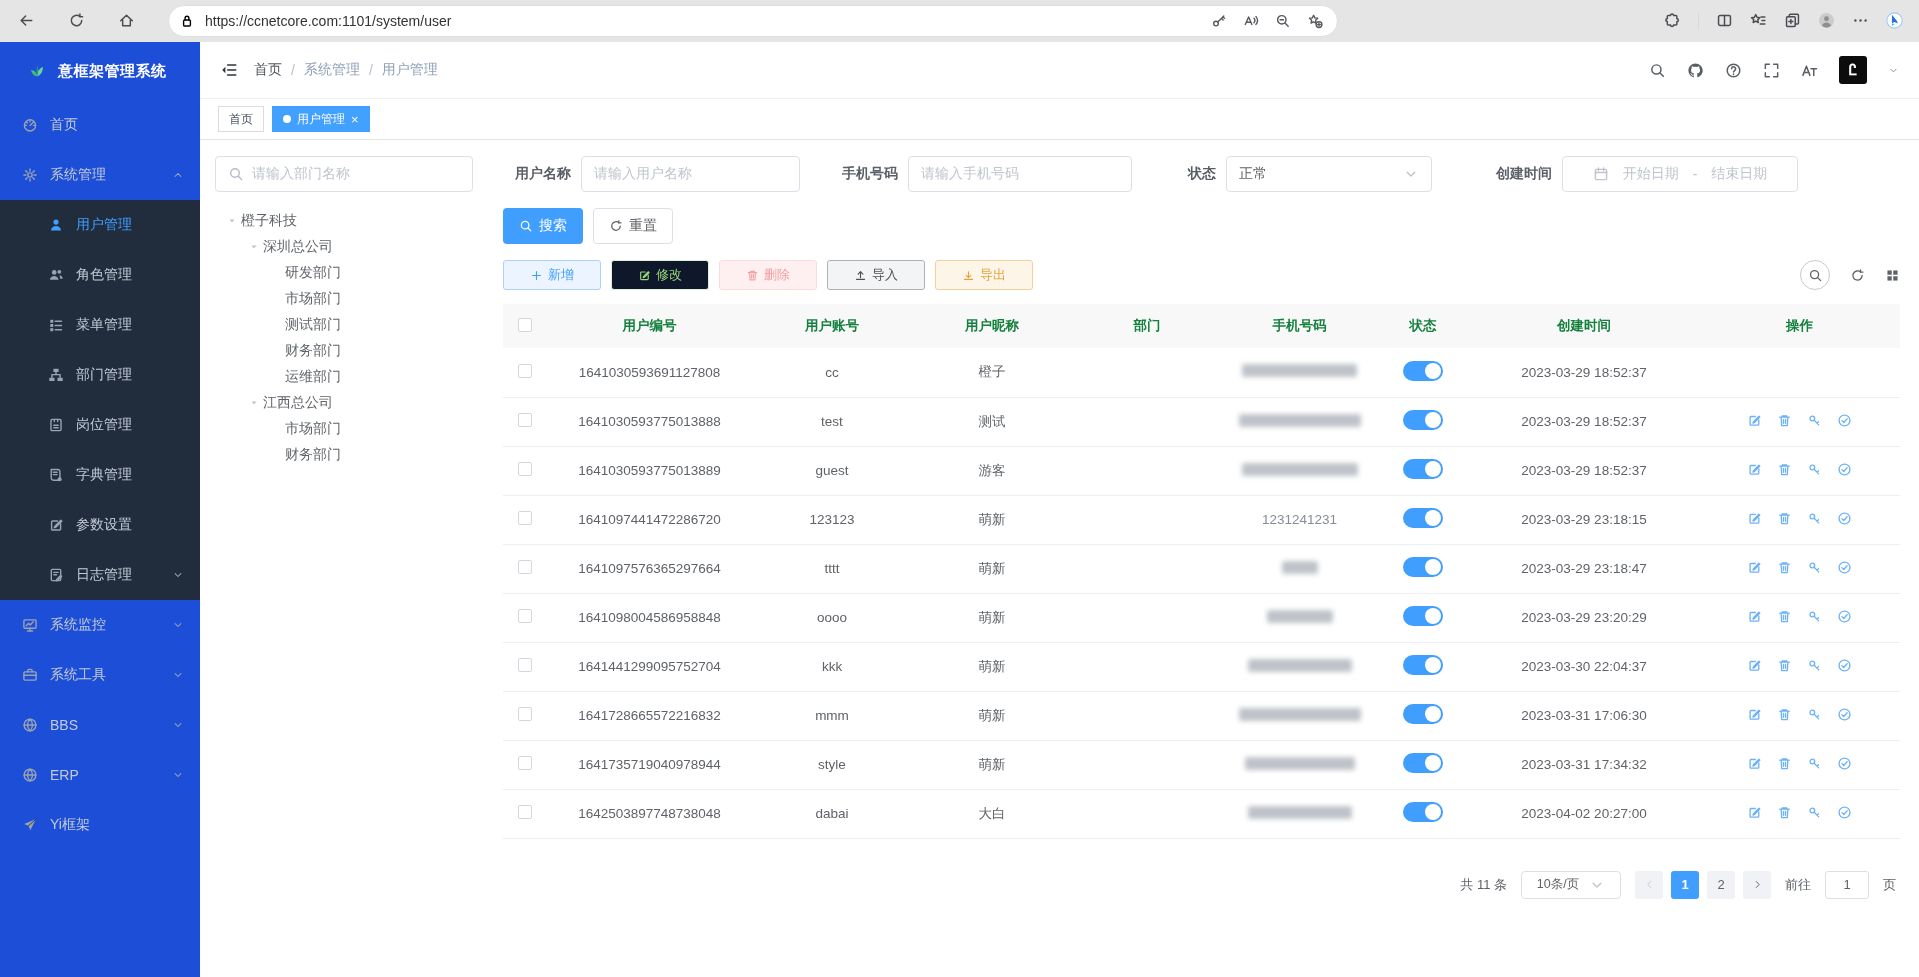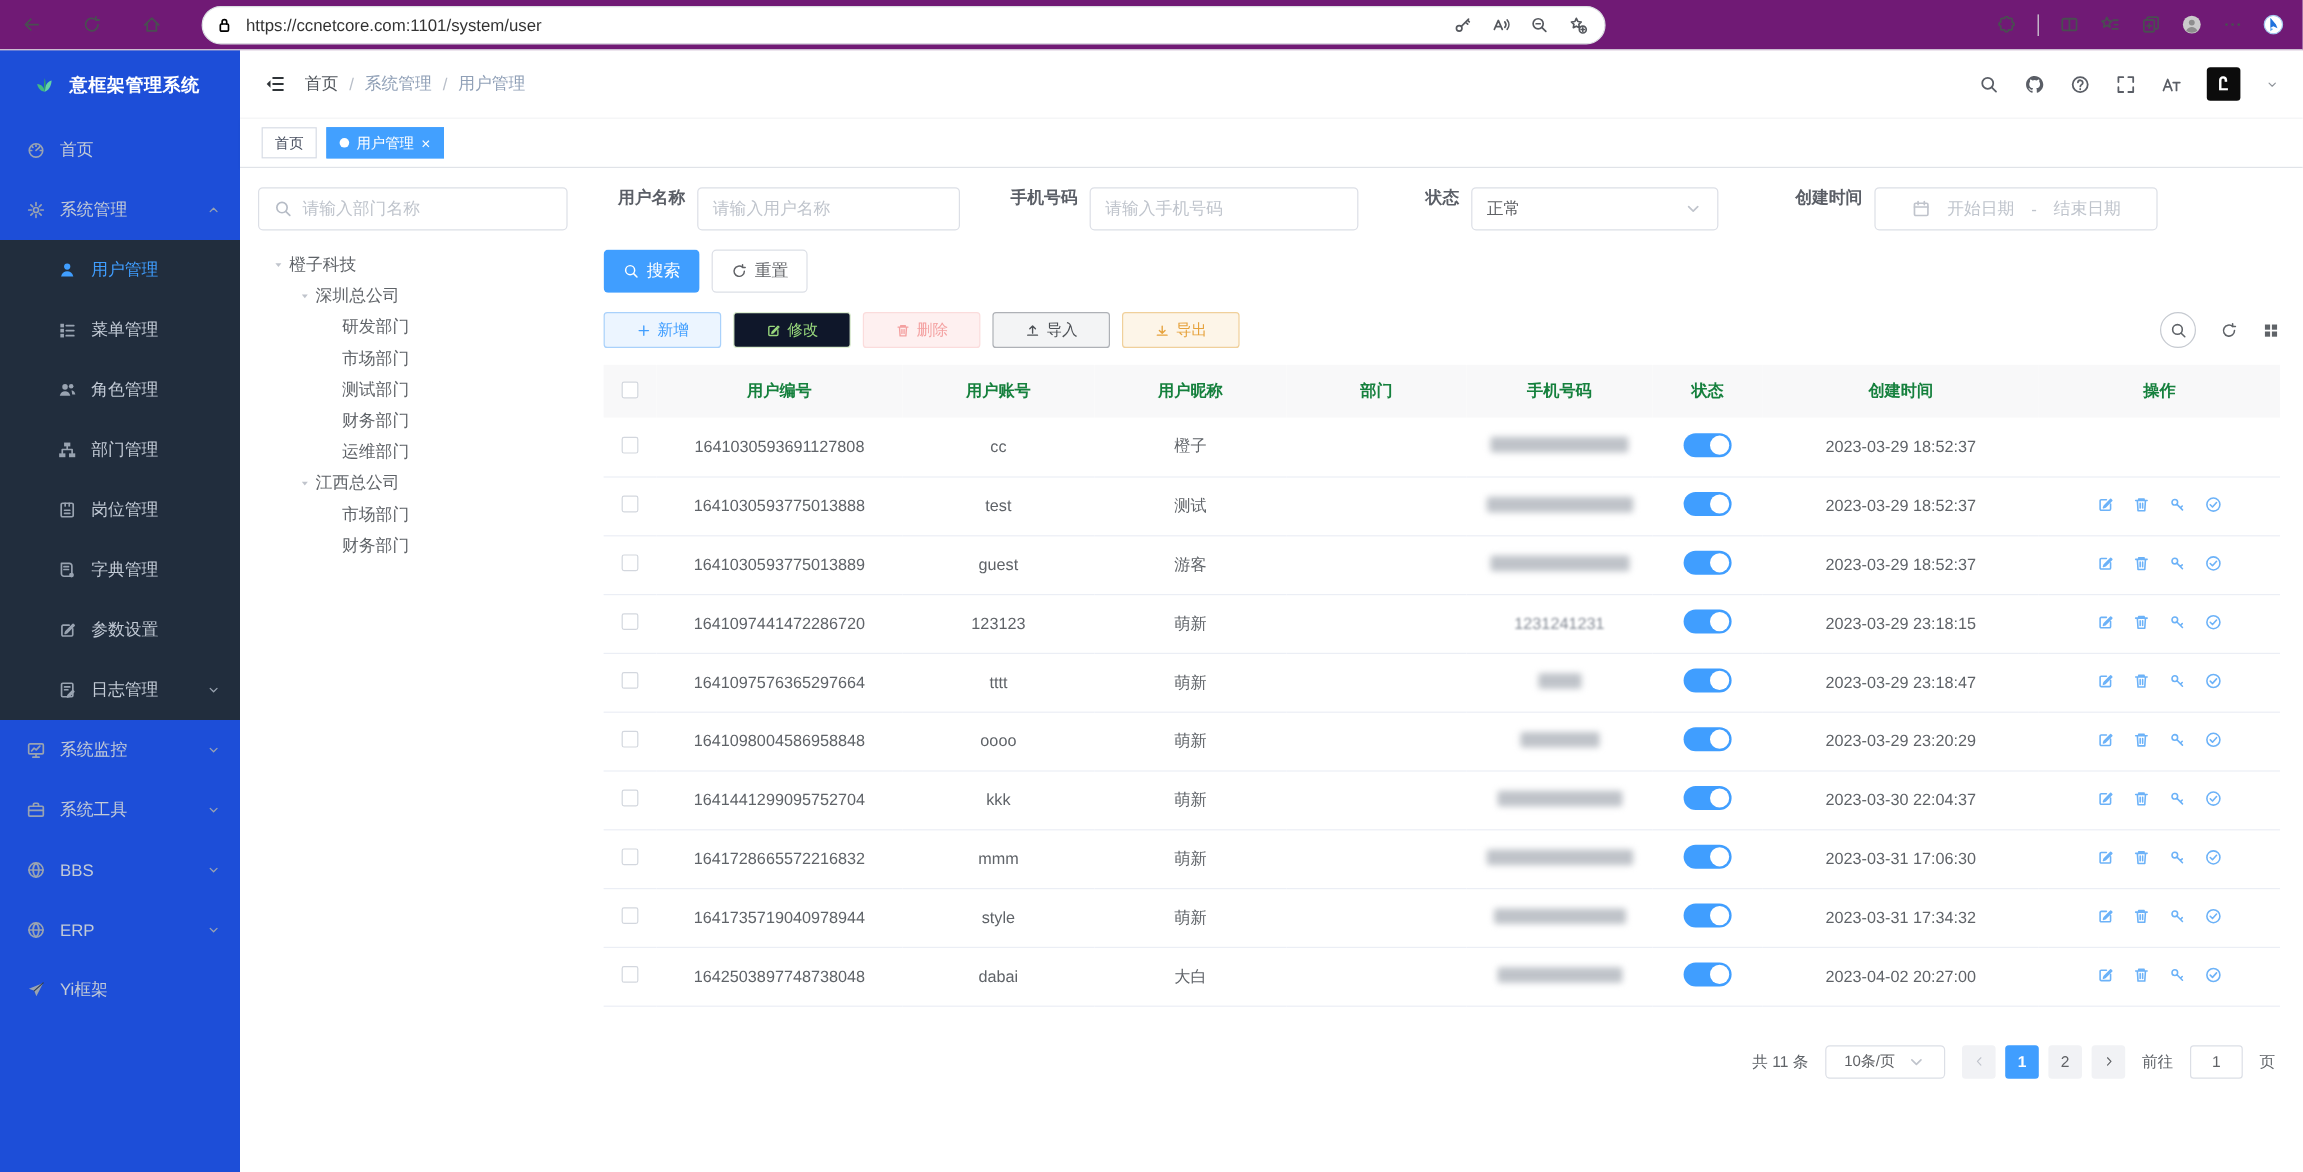--- a/index.html
+++ b/index.html
@@ -2,21 +2,21 @@
 <html><head>
 <meta charset="utf-8">
 <style>
   * { margin:0; padding:0; box-sizing:border-box; }
   html,body { width:1919px; height:977px; overflow:hidden; background:#fff;
     font-family:"Liberation Sans","DejaVu Sans",sans-serif; }
   .ic{display:inline-flex;align-items:center;justify-content:center;line-height:0}
   .ic svg{width:16px;height:16px}
 
   
-  .browser{height:42px;background:#701a75;border-bottom:1px solid #e3e5e8;display:flex;align-items:center;padding:0 10px;gap:18px}
+  .browser{height:42px;background:#e5e5e5;border-bottom:1px solid #e3e5e8;display:flex;align-items:center;padding:0 10px;gap:18px}
   .b-btn{width:32px;height:32px;display:flex;align-items:center;justify-content:center;color:#4a4d52;border-radius:6px}
   .b-btn svg{width:17px;height:17px}
   .omnibox{height:32px;width:1170px;background:#fff;border:1px solid #dcdfe3;border-radius:16px;display:flex;align-items:center;padding:0 10px;margin-left:8px}
   .omnibox .url{font-size:14px;color:#333;margin-left:10px;flex:1}
   .ob-icons{display:flex;align-items:center;gap:16px;color:#55585e;margin-right:4px}
   .ob-icons svg{width:16px;height:16px}
   .b-right{display:flex;align-items:center;gap:17px;margin-left:22px;color:#4a4d52;flex:1;justify-content:flex-end;padding-right:6px}
   .b-right svg{width:17px;height:17px}
   .b-sep{width:1px;height:18px;background:#d7dadd}
 
@@ -53,21 +53,21 @@
   .tag .x{font-size:13px;line-height:1}
 
   .content{flex:1;padding:16px 19px 0 15px;background:#fff;overflow:hidden}
 
   
   .filters{display:flex;align-items:center}
   .inp{height:36px;border:1px solid #dcdfe6;border-radius:4px;background:#fff;display:flex;align-items:center;padding:0 12px;font-size:14px;color:#606266}
   .ph{color:#bfc4cc}
   .dept-search{width:258px}
   .dept-search .ic{color:#b6bcc6;margin-right:8px}
-  .fgroup{display:flex;margin-left:42px}
+  .fgroup{display:flex;align-items:center;margin-left:42px}
   .flabel{font-size:14px;font-weight:bold;color:#5a5e66;margin-right:10px;white-space:nowrap}
   .sel .chevd{margin-left:auto;color:#c0c4cc}
   .daterange{justify-content:center;gap:14px;padding:0 10px}
   .daterange .ic{color:#c0c4cc}
   .daterange span{font-size:14px}
 
   
   .split{display:flex;margin-top:16px}
   .treecol{width:258px;flex:none;padding-left:4px}
   .tree-row{height:26px;display:flex;align-items:center;font-size:14px;color:#5f6368;cursor:pointer}
@@ -271,40 +271,40 @@
               <svg viewBox="0 0 16 16" fill="none" stroke="currentColor" stroke-width="1.4" stroke-linecap="round" stroke-linejoin="round">
                 <circle cx="8" cy="5.1" r="2.6" fill="currentColor" stroke="none"></circle>
                 <path d="M2.9 13.4c.7-3 2.8-4.3 5.1-4.3s4.4 1.3 5.1 4.3z" fill="currentColor" stroke="none"></path>
               </svg>
             </span>
             <span>用户管理</span>
           </div>
           <div class="menu-item ">
             <span class="ic">
               <svg viewBox="0 0 16 16" fill="none" stroke="currentColor" stroke-width="1.4" stroke-linecap="round" stroke-linejoin="round">
+                <circle cx="6.2" cy="5.4" r="2.3" fill="currentColor" stroke="none"></circle>
+                <path d="M1.8 12.8c.6-2.6 2.4-3.7 4.4-3.7s3.8 1.1 4.4 3.7z" fill="currentColor" stroke="none"></path>
+                <circle cx="11.3" cy="4.8" r="1.9" fill="currentColor" stroke="none"></circle>
+                <path d="M11.6 8.3c1.6.2 2.8 1.3 3.2 3.4h-2.6" fill="currentColor" stroke="none"></path>
+              </svg>
+            </span>
+            <span>角色管理</span>
+          </div>
+          <div class="menu-item ">
+            <span class="ic">
+              <svg viewBox="0 0 16 16" fill="none" stroke="currentColor" stroke-width="1.4" stroke-linecap="round" stroke-linejoin="round">
                 <rect x="2.3" y="2.8" width="3" height="3" fill="currentColor" stroke="none"></rect>
                 <path d="M7.2 4.3h6.3"></path>
                 <rect x="2.3" y="7" width="3" height="3" fill="currentColor" stroke="none"></rect>
                 <path d="M7.2 8.5h6.3"></path>
                 <rect x="2.3" y="11.2" width="3" height="3" fill="currentColor" stroke="none"></rect>
                 <path d="M7.2 12.7h6.3"></path>
               </svg>
             </span>
             <span>菜单管理</span>
-          </div>
-          <div class="menu-item ">
-            <span class="ic">
-              <svg viewBox="0 0 16 16" fill="none" stroke="currentColor" stroke-width="1.4" stroke-linecap="round" stroke-linejoin="round">
-                <circle cx="6.2" cy="5.4" r="2.3" fill="currentColor" stroke="none"></circle>
-                <path d="M1.8 12.8c.6-2.6 2.4-3.7 4.4-3.7s3.8 1.1 4.4 3.7z" fill="currentColor" stroke="none"></path>
-                <circle cx="11.3" cy="4.8" r="1.9" fill="currentColor" stroke="none"></circle>
-                <path d="M11.6 8.3c1.6.2 2.8 1.3 3.2 3.4h-2.6" fill="currentColor" stroke="none"></path>
-              </svg>
-            </span>
-            <span>角色管理</span>
           </div>
           <div class="menu-item ">
             <span class="ic">
               <svg viewBox="0 0 16 16" fill="none" stroke="currentColor" stroke-width="1.4" stroke-linecap="round" stroke-linejoin="round">
                 <rect x="5.4" y="1.8" width="5.2" height="3.2" fill="currentColor" stroke="none"></rect>
                 <rect x="1.3" y="10.8" width="5.2" height="3.2" fill="currentColor" stroke="none"></rect>
                 <rect x="9.5" y="10.8" width="5.2" height="3.2" fill="currentColor" stroke="none"></rect>
                 <path d="M8 5v2.6M3.9 10.8V7.6h8.2v3.2"></path>
               </svg>
             </span>

